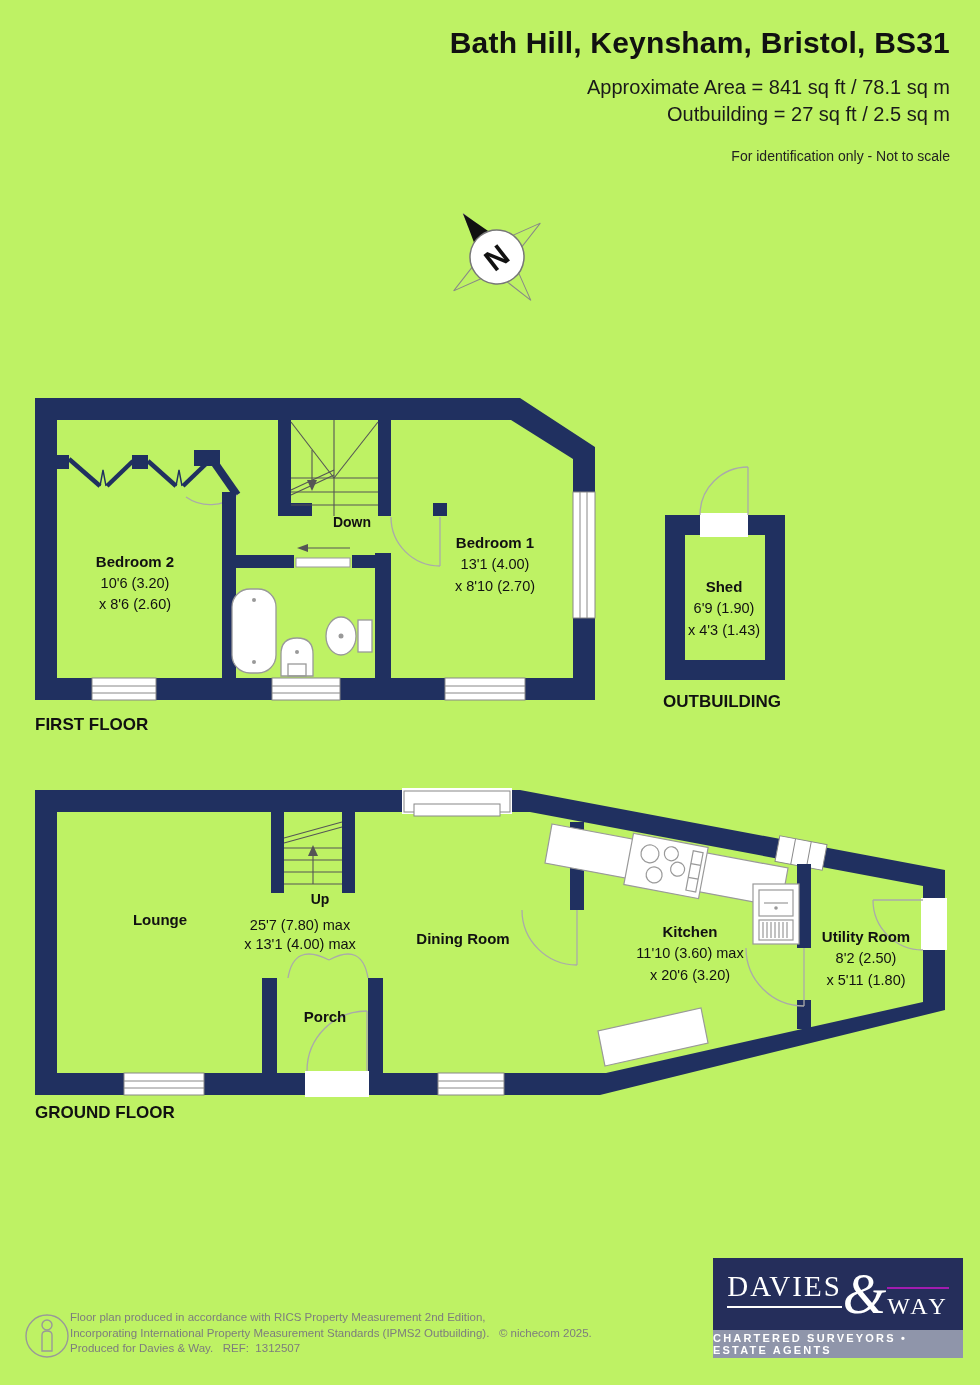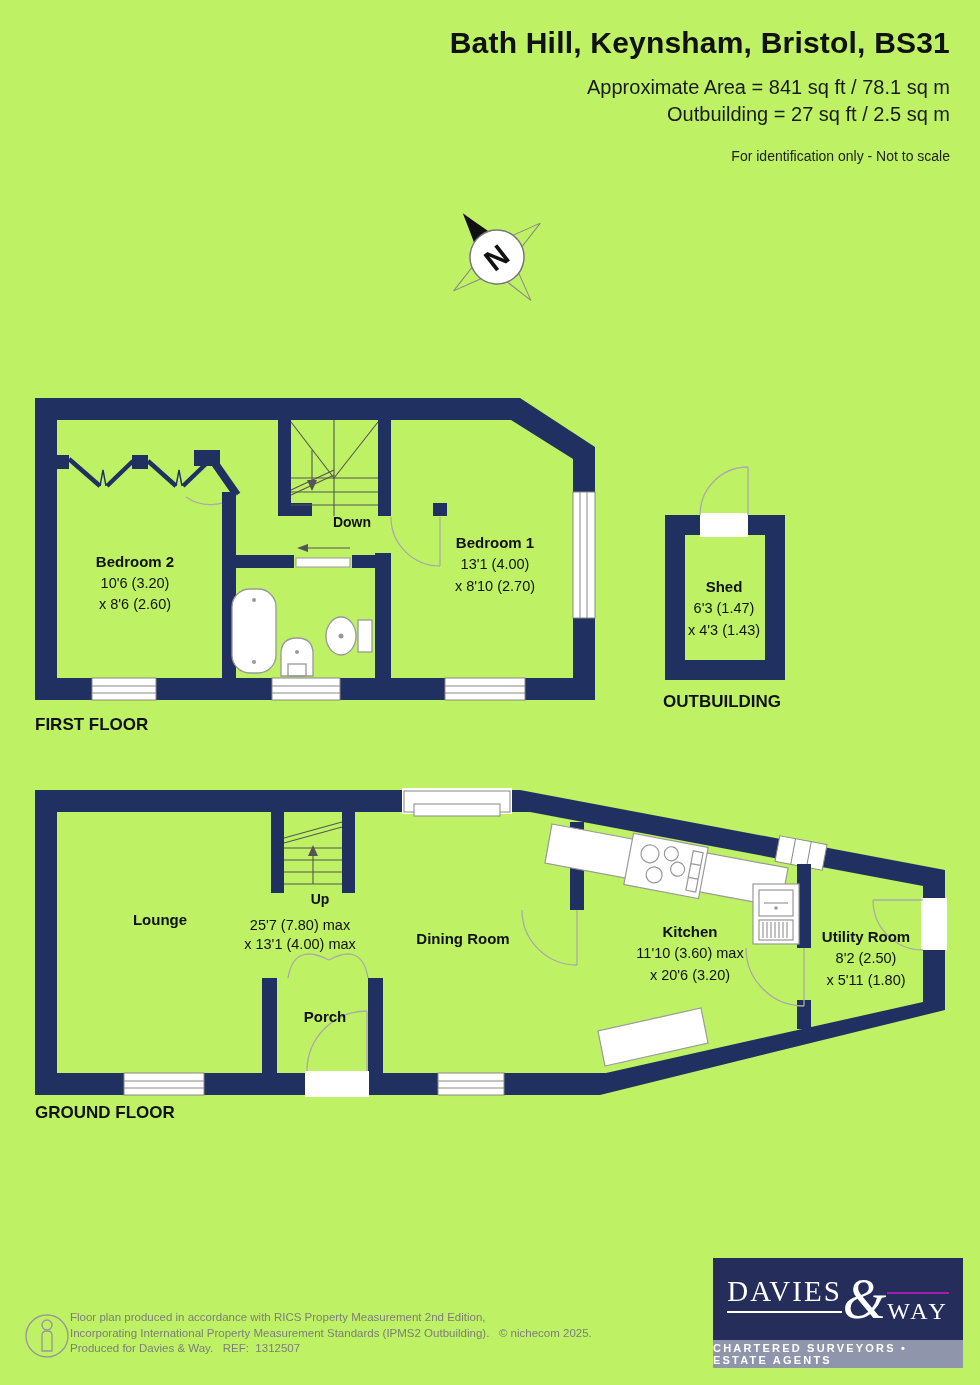--- a/index.html
+++ b/index.html
@@ -15,21 +15,21 @@
   .lbl{position:absolute;transform:translate(-50%,-50%);font-size:15px;font-weight:bold;
        white-space:nowrap;color:#111}
   .dim{font-weight:normal;font-size:14.5px}
   .sm{font-size:14px}
   .floorlab{position:absolute;font-size:17px;font-weight:bold;white-space:nowrap}
   .compass-n{position:absolute;left:497px;top:258px;font-size:30px;font-weight:bold;
        transform:translate(-50%,-50%) rotate(-38deg)}
   
   .fnote{position:absolute;left:70px;top:1310px;font-size:11.5px;line-height:15.5px;color:#7d7d7d}
   .logo{position:absolute;left:713px;top:1258px;width:250px}
-  .logo .top{height:82px;background:#252e5b;display:flex;align-items:center;justify-content:center}
+  .logo .top{height:72px;background:#252e5b;display:flex;align-items:center;justify-content:center}
   .logo .bottom{height:28px;background:#8f95aa;display:flex;align-items:center;justify-content:center}
   .lg-davies{font-family:"Liberation Serif",serif;color:#fff;font-size:29px;letter-spacing:2px;
        border-bottom:2px solid #fff;padding-bottom:3px;margin-top:-10px}
   .lg-amp{font-family:"Liberation Serif",serif;font-style:italic;color:#fff;font-size:56px;
        line-height:.8;margin:0 1px}
   .lg-way{font-family:Liberation Serif, serif;color:#fff;font-size:24px;letter-spacing:3px;
        border-top:2px solid #a21caf;padding-top:4px;margin-top:18px}
   .lg-tag{color:#fff;font-size:11px;letter-spacing:2.2px;font-weight:bold}
 </style>
 </head>
@@ -264,21 +264,21 @@
   <div class="lbl" style="left:135px;top:561px">Bedroom 2</div>
   <div class="lbl dim" style="left:135px;top:583px">10'6 (3.20)</div>
   <div class="lbl dim" style="left:135px;top:604px">x 8'6 (2.60)</div>
   <div class="lbl sm" style="left:352px;top:522px">Down</div>
   <div class="lbl" style="left:495px;top:542px">Bedroom 1</div>
   <div class="lbl dim" style="left:495px;top:564px">13'1 (4.00)</div>
   <div class="lbl dim" style="left:495px;top:586px">x 8'10 (2.70)</div>
   <div class="floorlab" style="left:35px;top:715px">FIRST FLOOR</div>
 
   <div class="lbl" style="left:724px;top:586px">Shed</div>
-  <div class="lbl dim" style="left:724px;top:608px">6'3 (1.47)</div>
+  <div class="lbl dim" style="left:724px;top:608px">6'9 (1.90)</div>
   <div class="lbl dim" style="left:724px;top:630px">x 4'3 (1.43)</div>
   <div class="floorlab" style="left:663px;top:692px">OUTBUILDING</div>
 
   <div class="lbl" style="left:160px;top:919px">Lounge</div>
   <div class="lbl sm" style="left:320px;top:899px">Up</div>
   <div class="lbl dim" style="left:300px;top:925px">25'7 (7.80) max</div>
   <div class="lbl dim" style="left:300px;top:944px">x 13'1 (4.00) max</div>
   <div class="lbl" style="left:325px;top:1016px">Porch</div>
   <div class="lbl" style="left:463px;top:938px">Dining Room</div>
   <div class="lbl" style="left:690px;top:931px">Kitchen</div>

